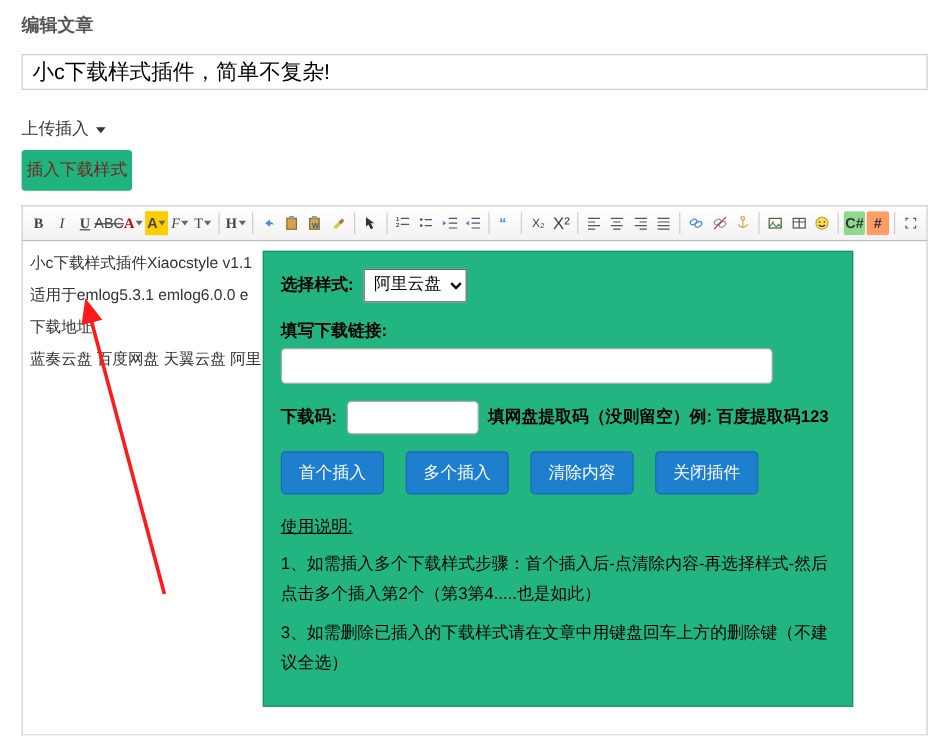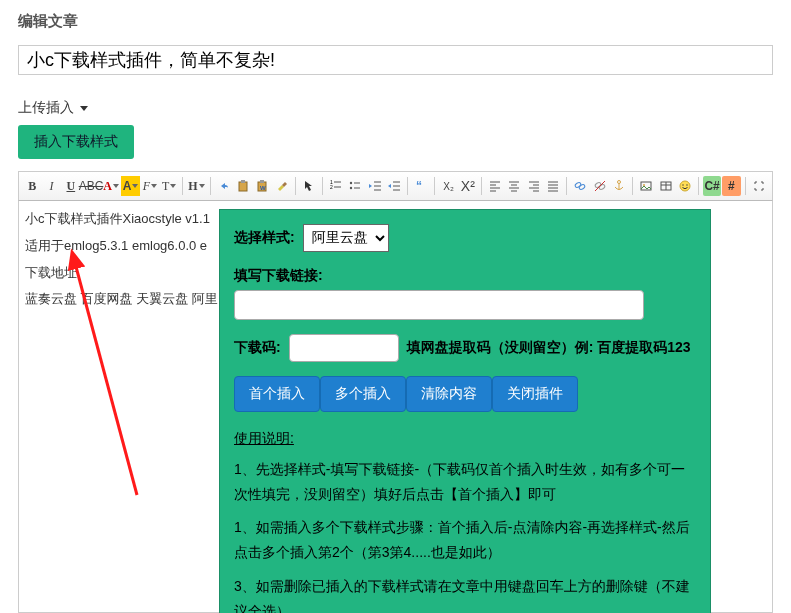--- a/index.html
+++ b/index.html
@@ -35,22 +35,22 @@
       border-left: 4px solid transparent;
       border-right: 4px solid transparent;
       border-top: 5px solid #333;
       vertical-align: middle;
       margin-left: 2px;
     }
     .insert-btn {
       display: inline-block;
       margin-top: 8px;
       background: #1fb47e;
-      color: #0f172a;
-      padding: 8px 16px;
+      color: #7f1d1d;
+      padding: 8px 4px;
       border: none;
       border-radius: 3px;
       font-size: 14px;
       cursor: pointer;
       text-align: center;
     }
     .toolbar {
       margin-top: 12px;
       border: 1px solid #ccc;
       border-bottom: 1px solid #bbb;
@@ -145,21 +145,21 @@
       background: #fff;
     }
     input.dl-code {
       width: 110px;
       height: 28px;
       border-radius: 4px;
       border: 1px solid #aaa;
       padding: 4px 6px;
       background: #fff;
     }
-    .btn-row { display: flex; margin-bottom: 14px; }
+    .btn-row { display: flex; gap: 18px; margin-bottom: 14px; }
     .pbtn {
       background: #1f7fcf;
       color: #fff;
       border: 1px solid #156bb3;
       padding: 8px 14px;
       border-radius: 4px;
       font-size: 14px;
       cursor: pointer;
       font-weight: normal;
     }
@@ -404,21 +404,20 @@
       <span>填网盘提取码（没则留空）例: 百度提取码123</span>
     </div>
     <div class="btn-row">
       <button class="pbtn">首个插入</button>
       <button class="pbtn">多个插入</button>
       <button class="pbtn">清除内容</button>
       <button class="pbtn">关闭插件</button>
     </div>
     <div class="instructions">
       <div class="hdr">使用说明:</div>
-      <p>1、先选择样式-填写下载链接-（下载码仅首个插入时生效，如有多个可一次性填完，没则留空）填好后点击【首个插入】即可</p>
       <p>1、如需插入多个下载样式步骤：首个插入后-点清除内容-再选择样式-然后点击多个插入第2个（第3第4.....也是如此）</p>
       <p>3、如需删除已插入的下载样式请在文章中用键盘回车上方的删除键（不建议全选）</p>
     </div>
   </div>
 </div>
 
 
 
 
 </body></html>

